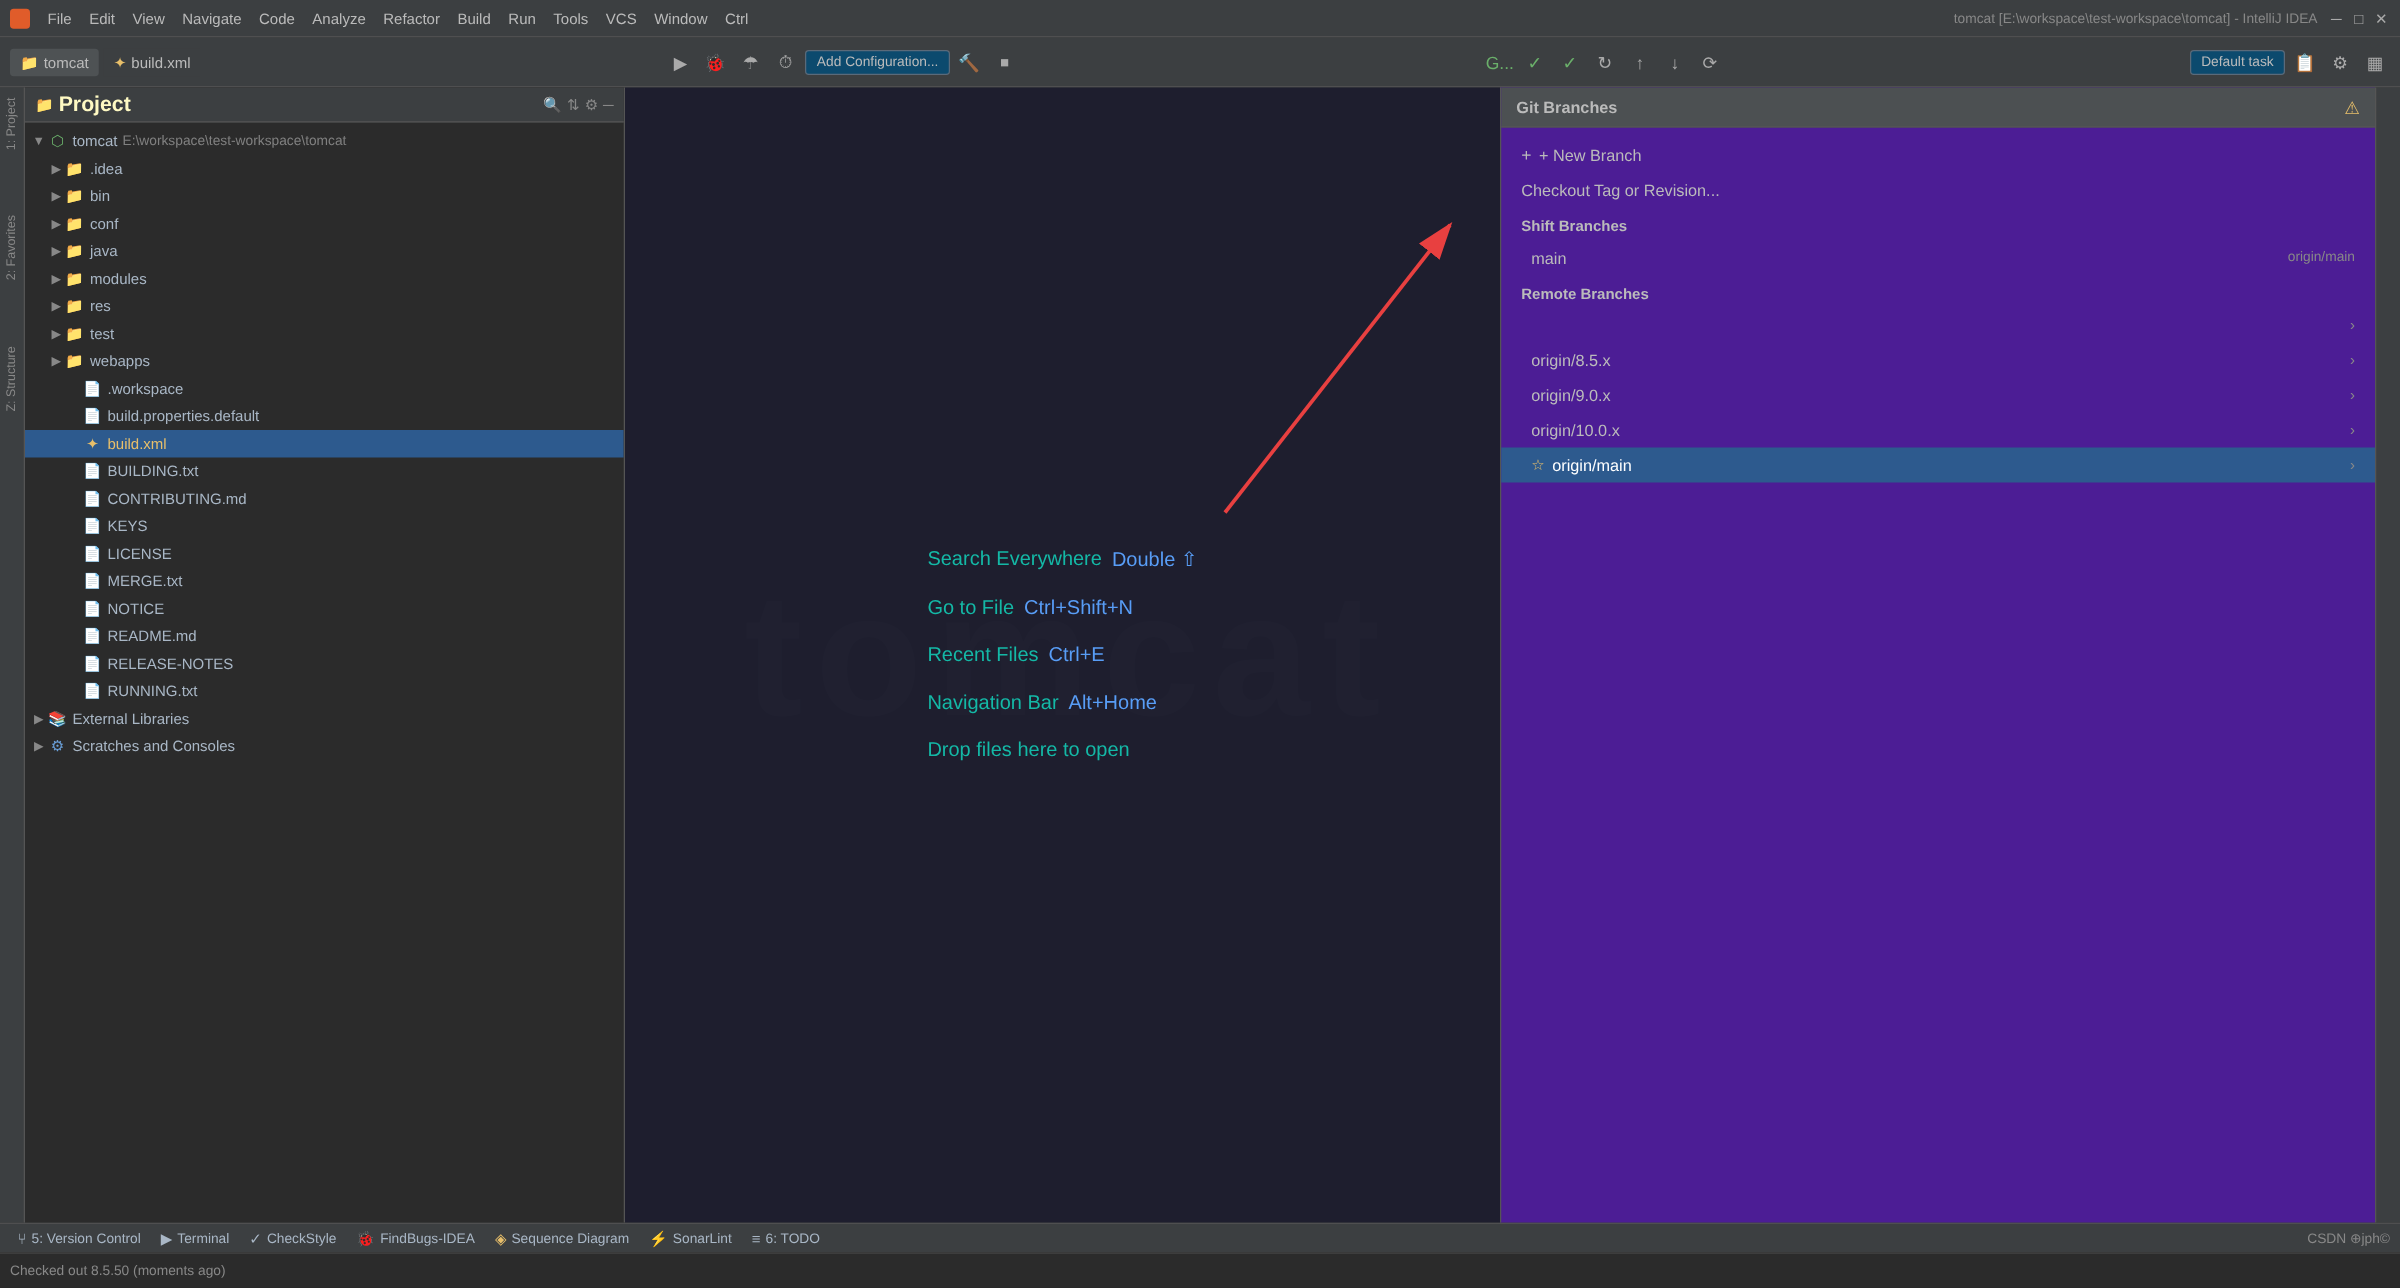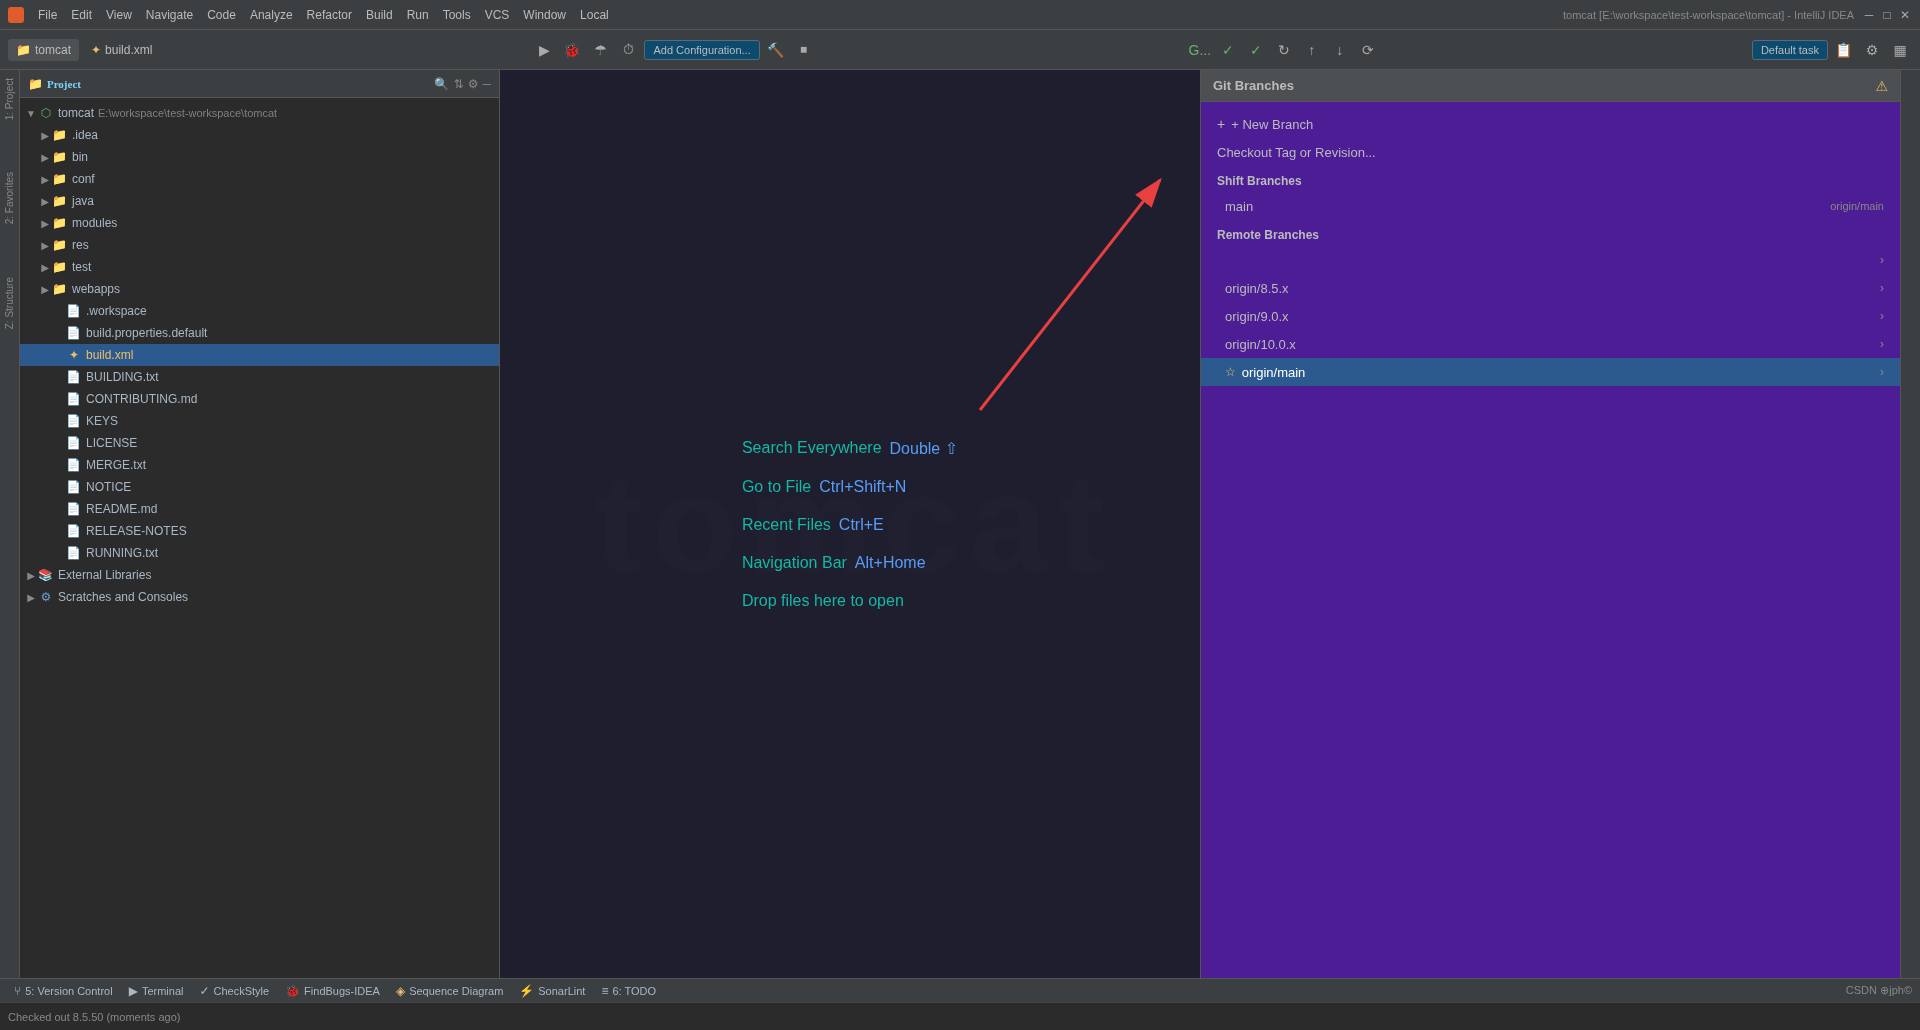--- a/index.html
+++ b/index.html
@@ -136,24 +136,23 @@
     #project-header {
       height: 28px;
       background: #3c3f41;
       display: flex;
       align-items: center;
       padding: 0 8px;
       gap: 4px;
       border-bottom: 1px solid #555;
     }
     #project-header .panel-title {
-      font-size: 11px;
-      color: #7dd3fc;
+      font-size: 17px;
+      color: #fef9c3;
       font-weight: bold;
-      font-family: Liberation Serif, serif;
     }
     #project-header .panel-icons {
       margin-left: auto;
       display: flex; gap: 4px;
     }
     #file-tree {
       flex: 1;
       overflow-y: auto;
       padding: 4px 0;
     }
@@ -350,21 +349,21 @@
     <span class="menu-item">View</span>
     <span class="menu-item">Navigate</span>
     <span class="menu-item">Code</span>
     <span class="menu-item">Analyze</span>
     <span class="menu-item">Refactor</span>
     <span class="menu-item">Build</span>
     <span class="menu-item">Run</span>
     <span class="menu-item">Tools</span>
     <span class="menu-item">VCS</span>
     <span class="menu-item">Window</span>
-    <span class="menu-item">Local</span>
+    <span class="menu-item">Ctrl</span>
   </div>
   <span class="title-text">tomcat [E:\workspace\test-workspace\tomcat] - IntelliJ IDEA</span>
   <div class="window-controls">
     <span class="win-btn">─</span>
     <span class="win-btn">□</span>
     <span class="win-btn">✕</span>
   </div>
 </div>
 
 <div id="toolbar">

